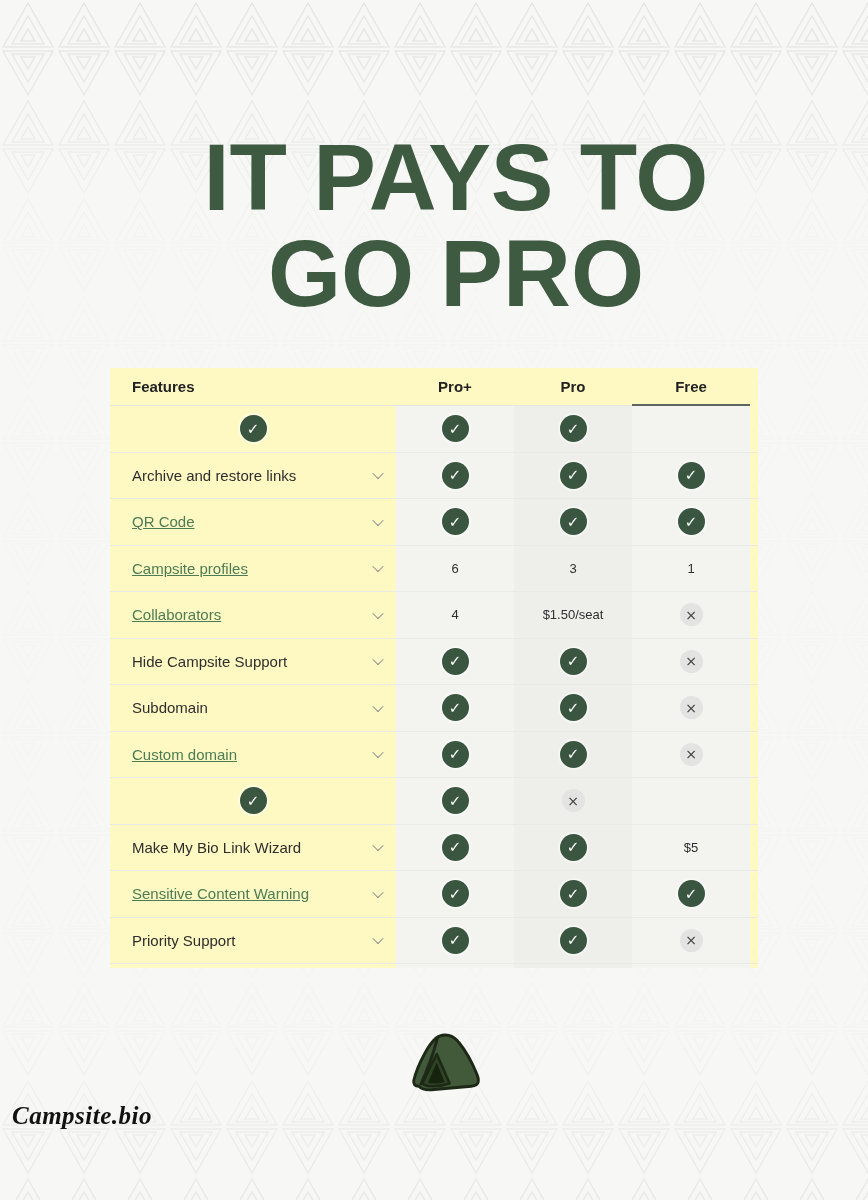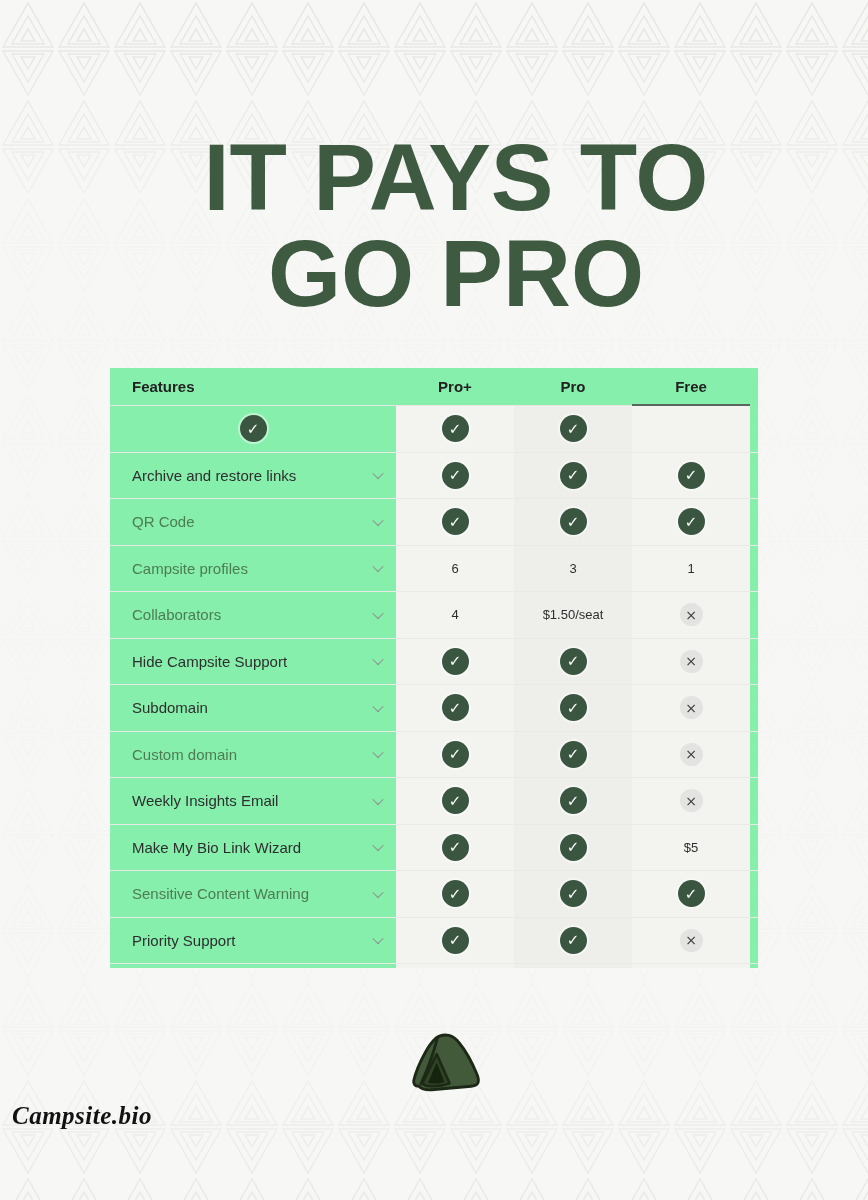--- a/index.html
+++ b/index.html
@@ -31,21 +31,21 @@
     font-size:94px; line-height:96px; font-weight:700;
     color:var(--title-green,#3e5a41);
     letter-spacing:0px;
     padding-left:44px;
   }
 
   
   .table-panel {
     position:absolute; left:110px; top:368px;
     width:648px; height:600px;
-    background:#86efac;
+    background:#fef9c3;
   }
   .stripe { position:absolute; top:38px; bottom:0; width:118px; z-index:0; }
   .stripe.s-proplus { left:286px; background:#f3f3f0; }
   .stripe.s-pro     { left:404px; background:#eeeeeb; }
   .stripe.s-free    { left:522px; background:#f3f3f0; }
 
   .thead, .trow {
     display:grid;
     grid-template-columns:286px 118px 118px 118px;
     position:relative; z-index:1;
@@ -60,21 +60,21 @@
   .th.free { border-bottom:2px solid var(--free-underline,#5b665c); }
 
   .trow { height:46.5px; border-bottom:1px solid #e9e9e6; align-items:center; }
   .feature-cell {
     display:flex; align-items:center; justify-content:space-between;
     padding-left:22px; padding-right:14px; height:100%;
   }
   .feature-label { font-size:15px; color:#2e2e2e; }
   a.feature-label {
     color:var(--link-green,#4d7c54);
-    cursor:pointer;
+    text-decoration:underline; cursor:pointer;
   }
   .chevron {
     width:8px; height:8px; flex:0 0 auto;
     border-right:1.6px solid #8f8f8f;
     border-bottom:1.6px solid #8f8f8f;
     transform:rotate(45deg) translate(-1px,-1px);
     cursor:pointer;
   }
   .val-cell { display:flex; align-items:center; justify-content:center; height:100%; }
   .val-text { font-size:13px; color:#2e2e2e; }
@@ -255,24 +255,20 @@
             <span class="icon-check">✓</span>
           </div>
           <div class="val-cell">
             <span class="icon-check">✓</span>
           </div>
           <div class="val-cell">
             <span class="icon-cross">×</span>
           </div>
         </div>
         <div class="trow">
-          <div class="feature-cell">
-            <span class="feature-label">Weekly Insights Email</span>
-            <span class="chevron"></span>
-          </div>
           <div class="val-cell">
             <span class="icon-check">✓</span>
           </div>
           <div class="val-cell">
             <span class="icon-check">✓</span>
           </div>
           <div class="val-cell">
             <span class="icon-cross">×</span>
           </div>
         </div>

